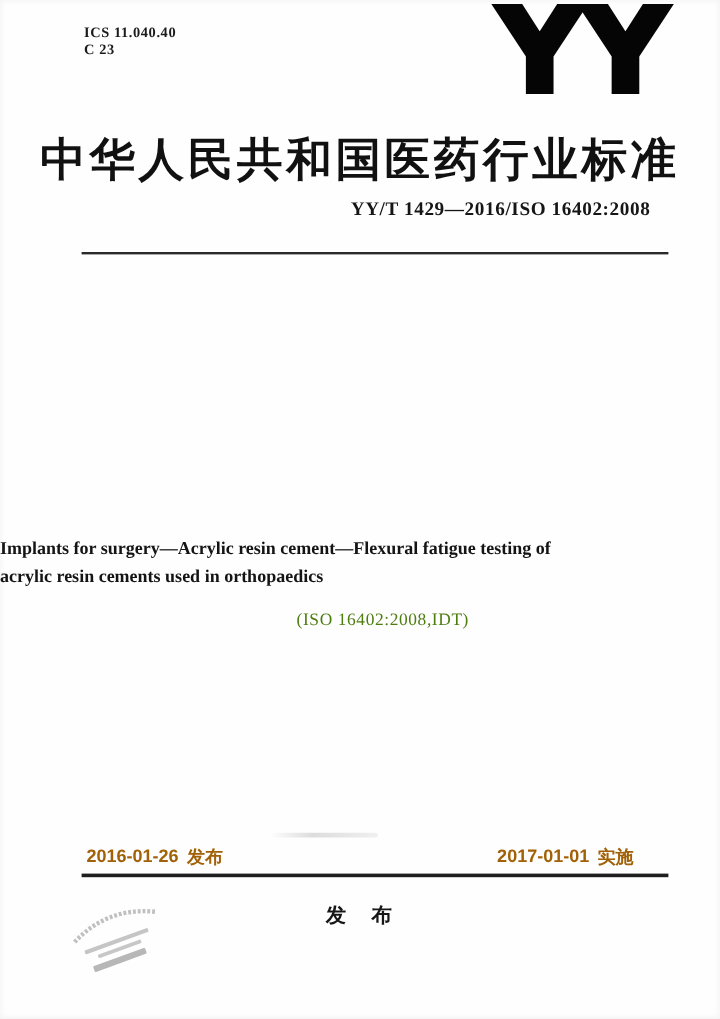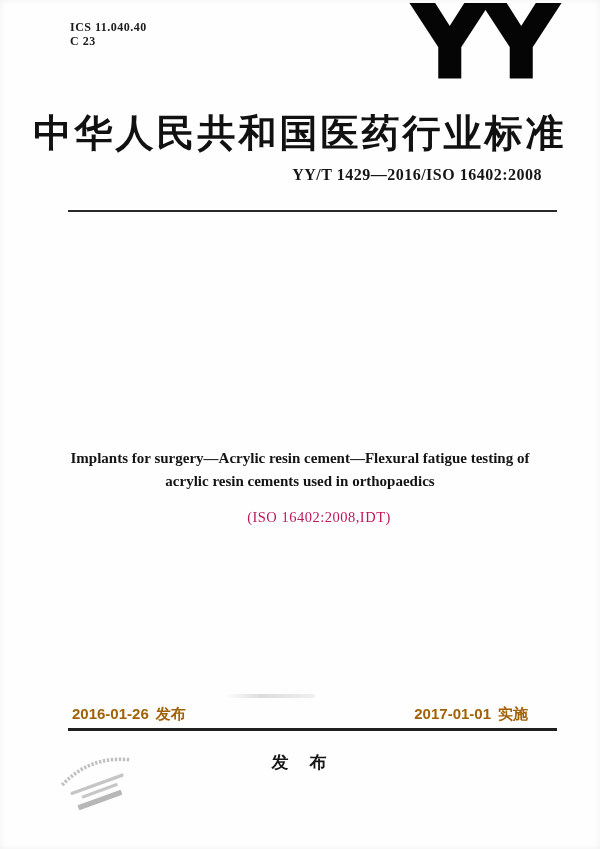--- a/index.html
+++ b/index.html
@@ -56,31 +56,30 @@
   
   .title-cn {
     position: absolute; left: 0; right: 0; top: 314px;
     text-align: center;
     font-weight: bold; font-size: 27px; line-height: 39px;
     letter-spacing: 2px; color: #0d0d0d;
   }
   
   .title-en {
     position: absolute; left: 0; right: 0; top: 447px;
-    text-align: center;
     font-family: "Liberation Serif", serif;
     font-weight: bold; font-size: 15px; line-height: 23px;
     color: #141414;
   }
   
   .iso-ref {
     position: absolute; left: 0; right: 0; top: 509px;
     text-align: center;
     font-family: "Liberation Serif", serif;
-    font-size: 14.5px; color: #be185d;
+    font-size: 14.5px; color: #4d7c0f;
     letter-spacing: 0.5px;
     padding-left: 38px;
   }
   
   .dates-row {
     position: absolute; left: 72px; right: 72px; top: 705px;
     display: flex; justify-content: space-between;
     font-weight: bold; font-size: 15px; color: #a16207;
   }
   .dates-row .pair { display: flex; gap: 7px; }

